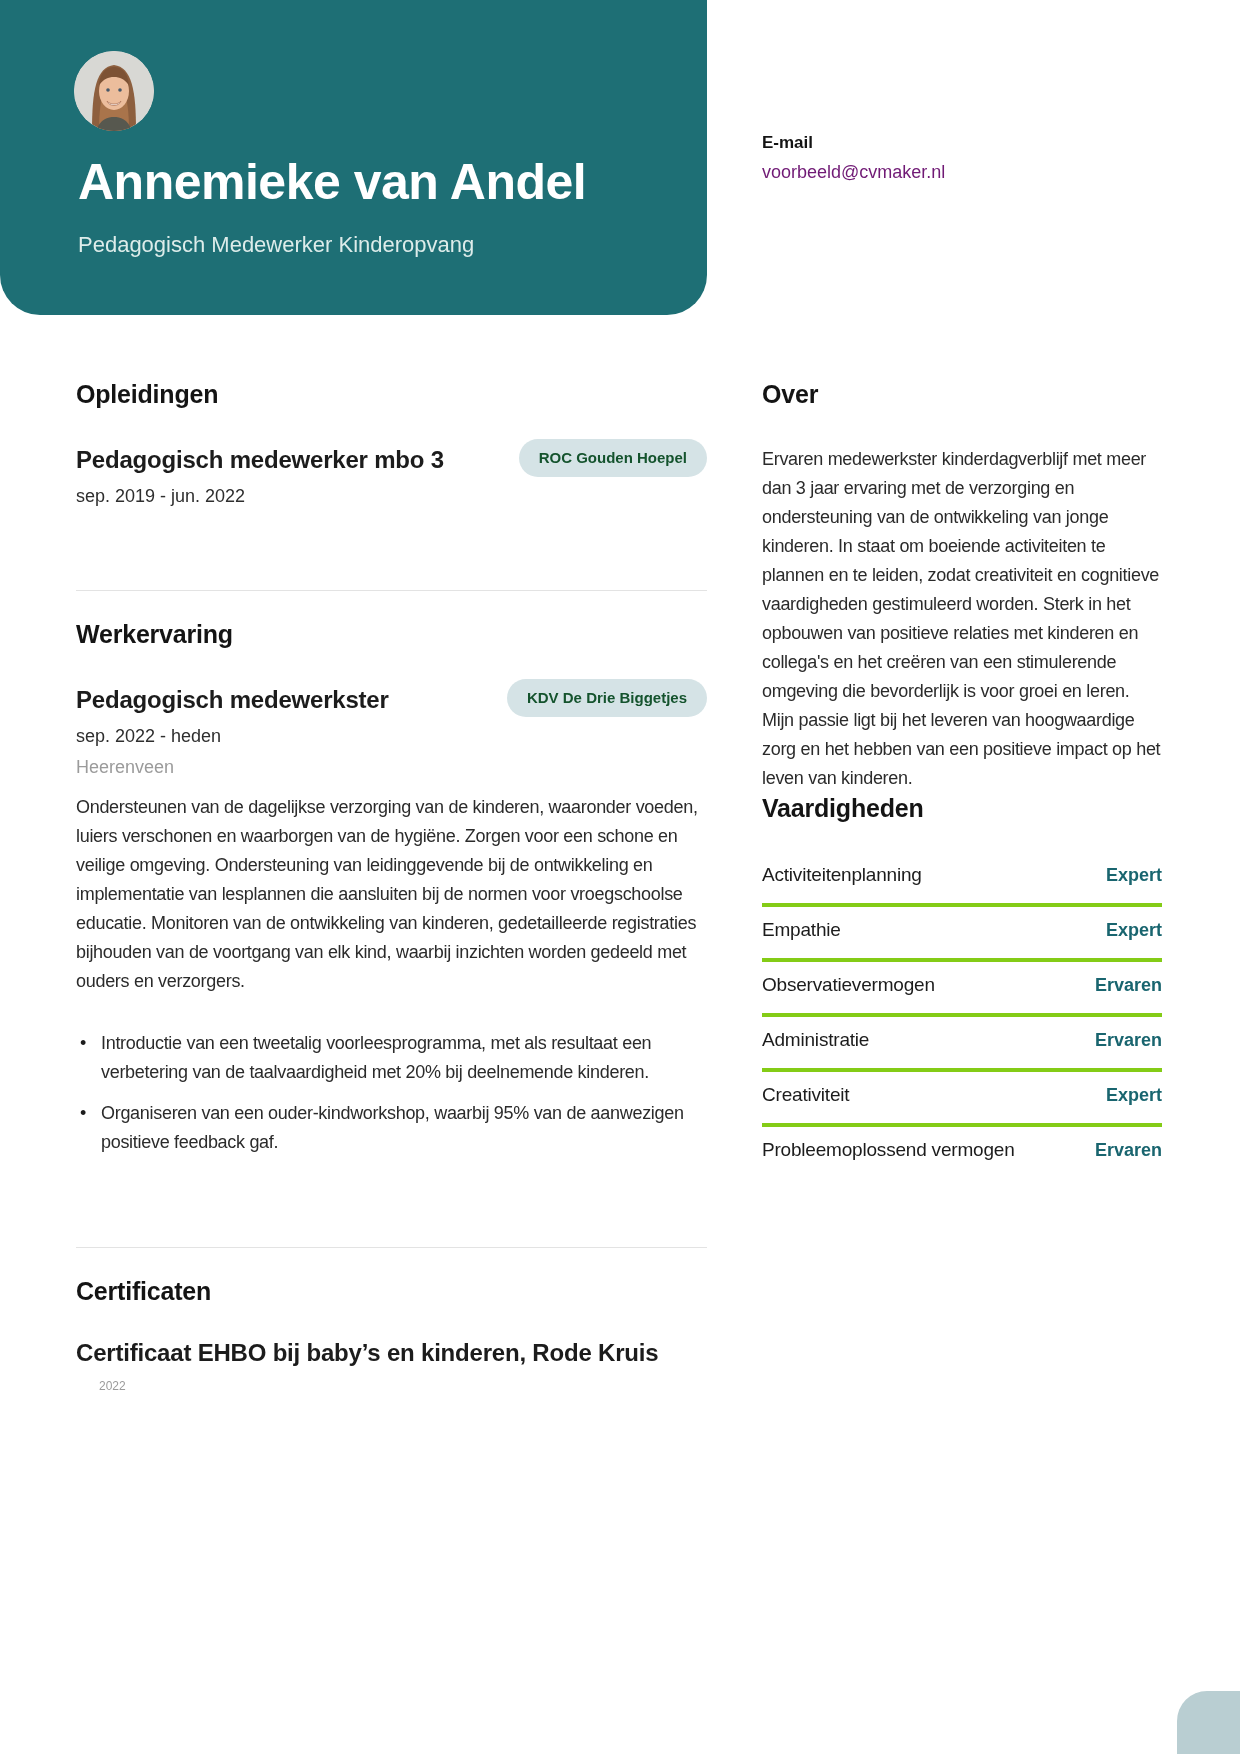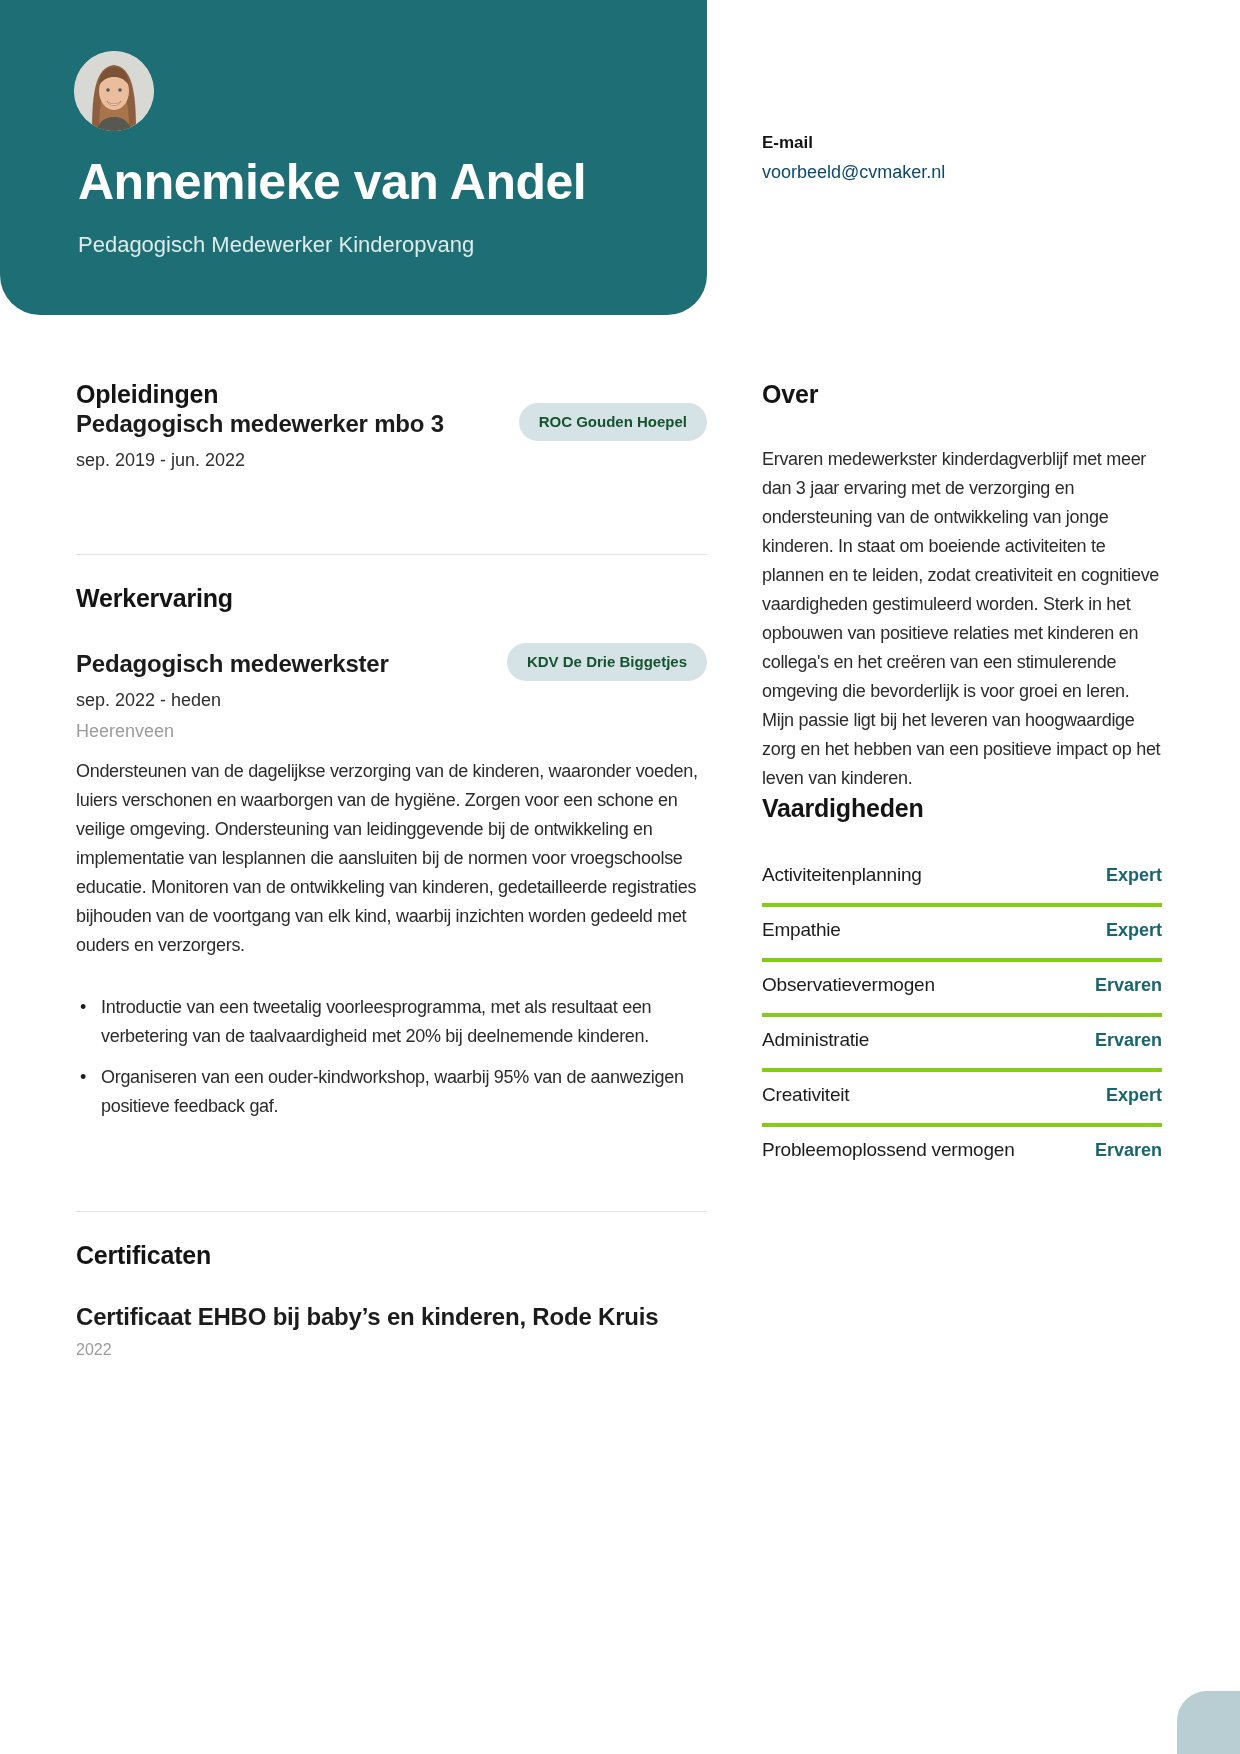--- a/index.html
+++ b/index.html
@@ -30,59 +30,59 @@
   }
   .person-job{
     position:absolute;top:231px;left:78px;
     font-size:22px;line-height:28px;font-weight:400;
     color:#ddecea;
   }
   .contact{
     position:absolute;top:133px;left:762px;width:400px;
   }
   .contact .label{font-size:17px;font-weight:bold;color:#141414;line-height:20px;}
-  .contact .value{font-size:18px;color:#0c4a6e;line-height:22px;margin-top:8px;}
+  .contact .value{font-size:18px;color:#701a75;line-height:22px;margin-top:8px;}
 
   
   .col-left{position:absolute;top:379px;left:76px;width:631px;}
   .col-right{position:absolute;top:379px;left:762px;width:400px;}
 
   h2.section-title{
     font-size:25px;line-height:30px;font-weight:bold;color:#141414;
     margin:0;letter-spacing:-0.2px;
   }
   .item-header{display:flex;justify-content:space-between;align-items:flex-start;}
   .item-title{font-size:24px;line-height:30px;font-weight:bold;color:#1c1c1c;letter-spacing:-0.2px;}
   .item-period{font-size:18px;line-height:28px;color:#2e2e2e;margin-top:7px;}
   .item-location{font-size:18px;line-height:28px;color:#9b9b9b;margin-top:3px;}
   .badge{
     flex:none;margin-top:-6px;margin-left:16px;
     background:#D5E3E6;color:#14532d;
     font-size:15px;font-weight:bold;line-height:18px;
     padding:10px 20px;border-radius:20px;white-space:nowrap;
   }
-  .edu-header{}
+  .edu-header{margin-top:36px;}
   .exp-header{margin-top:36px;}
   .divider{border:none;border-top:1px solid #e3e3e3;margin:80px 0 28px 0;}
   .divider.second{margin-top:90px;}
   .body-text{
     font-size:18px;line-height:29px;color:#2b2b2b;
     letter-spacing:-0.3px;margin:12px 0 0 0;
   }
   .achievements{list-style:none;margin:33px 0 0 0;padding:0;}
   .achievements li{
     position:relative;padding-left:25px;margin:0 0 12px 0;
     font-size:18px;line-height:29px;color:#2b2b2b;letter-spacing:-0.3px;
   }
   .achievements li .bullet{
     position:absolute;left:4px;top:0;color:#1c1c1c;font-size:18px;
   }
   .cert-item{margin-top:32px;}
   .cert-name{font-size:24px;line-height:30px;font-weight:bold;color:#1c1c1c;letter-spacing:-0.2px;}
-  .cert-year{font-size:16px;line-height:28px;color:#9b9b9b;margin-top:4px;}
+  .cert-year{font-size:12px;line-height:28px;color:#9b9b9b;margin-top:4px;margin-left:23px;}
 
   .about-text{
     font-size:18px;line-height:29px;color:#2b2b2b;
     letter-spacing:-0.3px;margin:36px 0 0 0;
   }
   .skills-title{margin-top:72px;}
   .skills-list{margin-top:29px;}
   .skill-row{
     display:flex;justify-content:space-between;align-items:baseline;
     padding:12px 0 17px 0;border-bottom:4px solid #84cc16;

